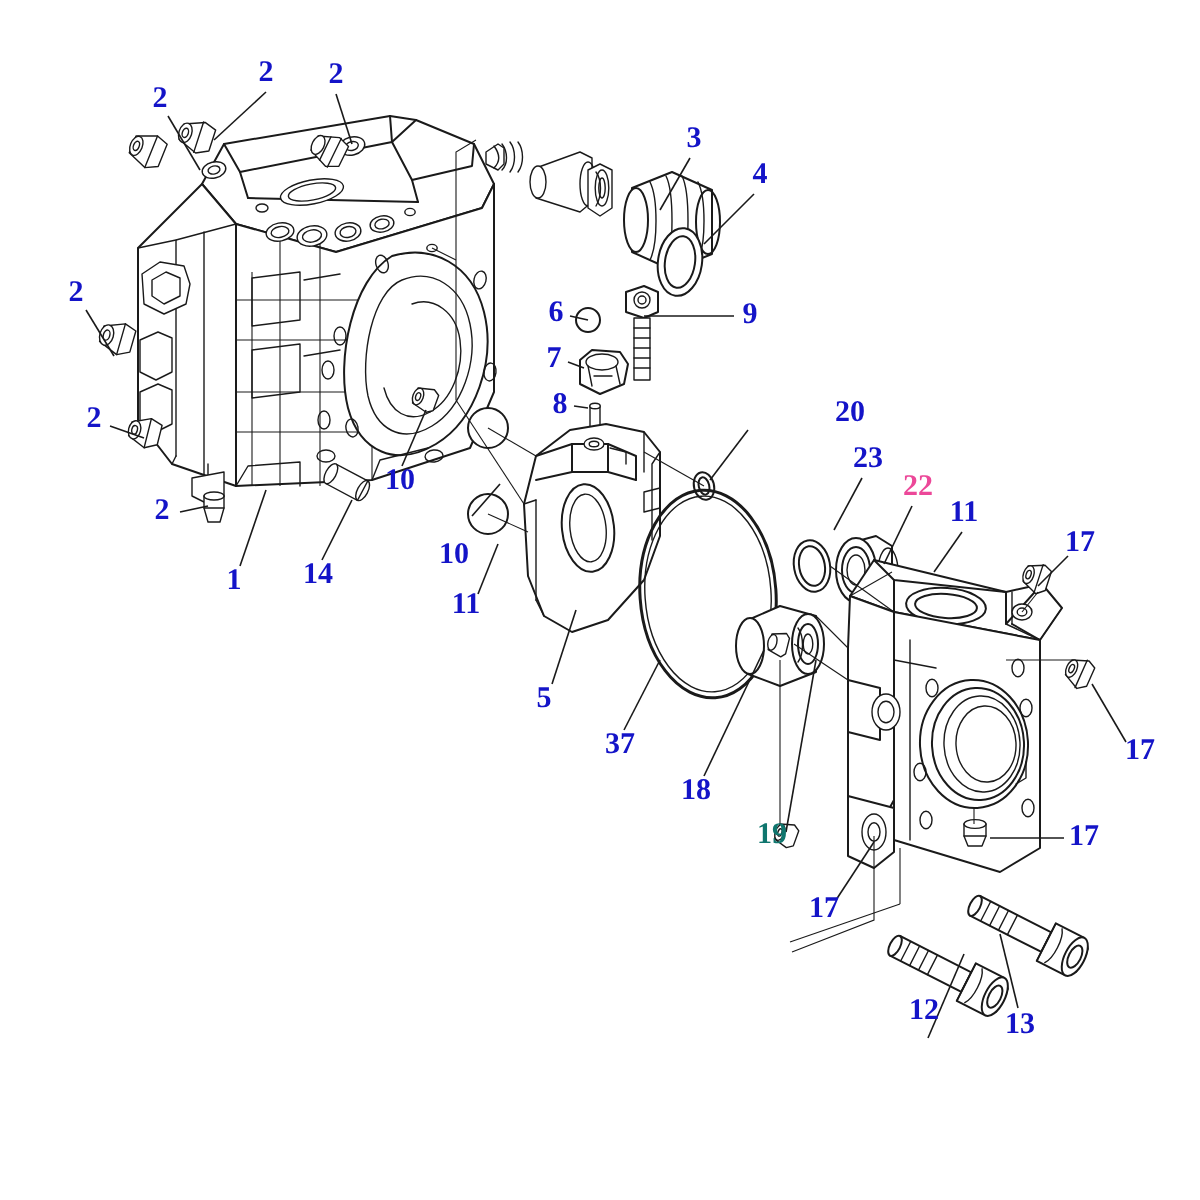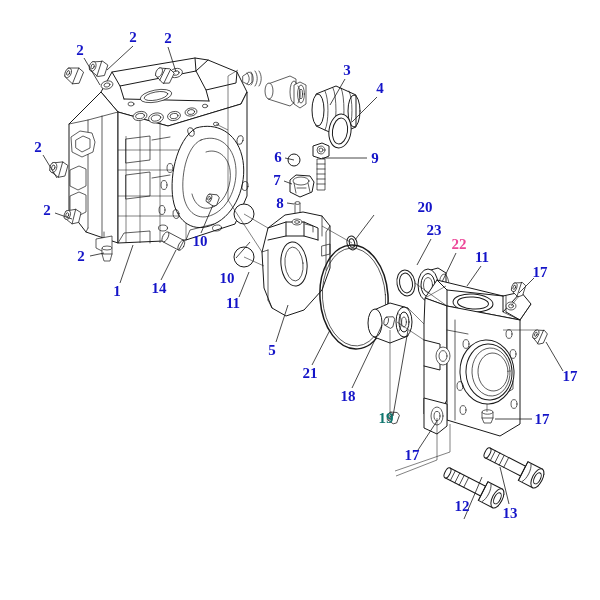--- a/index.html
+++ b/index.html
@@ -474,21 +474,21 @@
       <div class="callout" style="left: 227px; top: 262px; color: rgb(20, 20, 200); margin-top: 16px;">10</div>
       <div class="callout" style="left: 233px; top: 303px; color: rgb(20, 20, 200); text-align: right;">11</div>
       <div class="callout" style="left: 272px; top: 350px; color: rgb(20, 20, 200);">5</div>
       <div class="callout" style="left: 347px; top: 70px; color: rgb(20, 20, 200);">3</div>
       <div class="callout" style="left: 380px; top: 88px; color: rgb(20, 20, 200);">4</div>
       <div class="callout" style="left: 278px; top: 157px; color: rgb(20, 20, 200);">6</div>
       <div class="callout" style="left: 277px; top: 180px; color: rgb(20, 20, 200);">7</div>
       <div class="callout" style="left: 280px; top: 203px; color: rgb(20, 20, 200);">8</div>
       <div class="callout" style="left: 375px; top: 158px; color: rgb(20, 20, 200);">9</div>
       <div class="callout" style="left: 378px; top: 207px; color: rgb(20, 20, 200); margin-left: 47px;">20</div>
-      <div class="callout" style="left: 310px; top: 373px; color: rgb(20, 20, 200);">21</div>
+      <div class="callout" style="left: 310px; top: 373px; color: rgb(20, 20, 200);">37</div>
       <div class="callout" style="left: 348px; top: 396px; color: rgb(20, 20, 200);">18</div>
       <div class="callout" style="left: 386px; top: 418px; color: #0f766e; text-align: center;">19</div>
       <div class="callout" style="left: 434px; top: 230px; color: rgb(20, 20, 200);">23</div>
       <div class="callout" style="left: 459px; top: 244px; color: #ec4899;">22</div>
       <div class="callout" style="left: 482px; top: 257px; color: rgb(20, 20, 200);">11</div>
       <div class="callout" style="left: 540px; top: 272px; color: rgb(20, 20, 200);">17</div>
       <div class="callout" style="left: 570px; top: 376px; color: rgb(20, 20, 200);">17</div>
       <div class="callout" style="left: 542px; top: 419px; color: rgb(20, 20, 200);">17</div>
       <div class="callout" style="left: 412px; top: 455px; color: rgb(20, 20, 200);">17</div>
       <div class="callout" style="left: 462px; top: 506px; color: rgb(20, 20, 200);">12</div>

